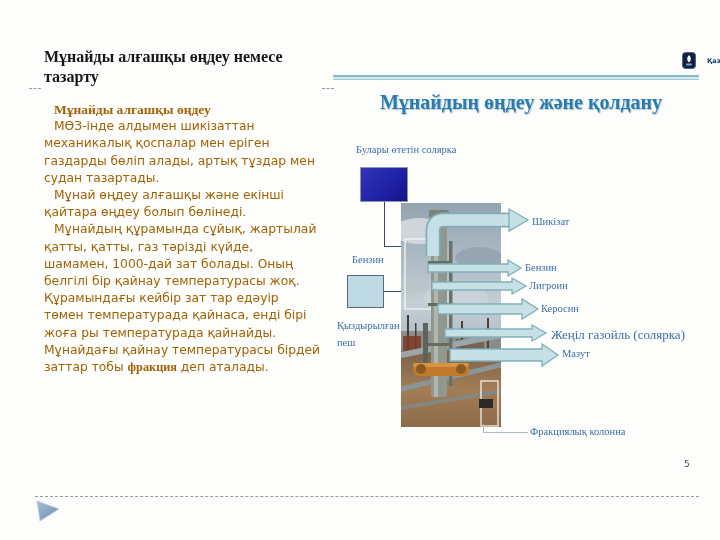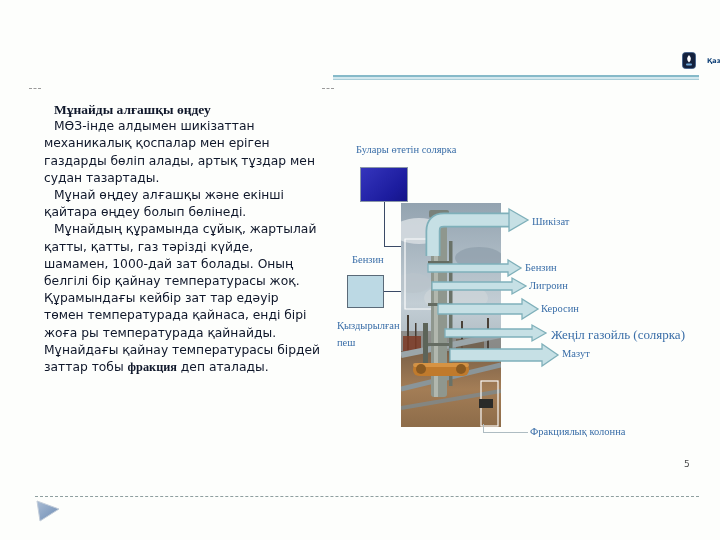--- a/index.html
+++ b/index.html
@@ -13,21 +13,21 @@
   .slide-title {
     position:absolute; left:44px; top:47px; width:274px;
     font-family:"Liberation Serif", serif; font-weight:bold;
     font-size:16px; line-height:19.5px; color:#161616;
   }
   .crop-mark { position:absolute; width:12px; border-top:1px dashed #9a9a9a; }
   .crop-mark.m1 { left:29px; top:88px; }
   .crop-mark.m2 { left:322px; top:88px; }
   .body-text {
     position:absolute; left:44px; top:101px; width:277px;
-    font-size:12.3px; line-height:17.2px; color:#0f172a;
+    font-size:12.3px; line-height:17.2px; color:#a16207;
   }
   .body-text p { text-indent:10px; }
   .body-heading {
     font-family:"Liberation Serif", serif; font-weight:bold;
     font-size:13.5px; text-indent:10px;
   }
   .frak { font-family:"Liberation Serif", serif; font-weight:bold; }
   
   .logo { position:absolute; left:682px; top:52px; display:flex; align-items:center; gap:11px; }
   .logo-text { font-size:6.5px; font-weight:bold; color:#15457a; letter-spacing:0.2px; }
@@ -78,39 +78,41 @@
     border-top:1px dashed #8f9f9f;
   }
   .footer-triangle { position:absolute; left:36px; top:500px; }
   .page-number { position:absolute; left:684px; top:459px; font-size:9px; color:#4a4a4a; }
 </style>
 </head>
 <body>
 
 <div class="slide">
 
+  <div class="slide-title">Мұнайды алғашқы өңдеу немесе тазарту</div>
   <div class="crop-mark m1"></div>
   <div class="crop-mark m2"></div>
 
   <div class="body-text">
     <div class="body-heading">Мұнайды алғашқы өңдеу</div>
     <p>МӨЗ-інде алдымен шикізаттан механикалық қоспалар мен еріген газдарды бөліп алады, артық тұздар мен судан тазартады.</p>
     <p>Мұнай өңдеу алғашқы және екінші қайтара өңдеу болып бөлінеді.</p>
     <p><span>Мұнайдың құрамында сұйық, жартылай қатты, қатты, газ тәрізді күйде, шамамен, 1000-дай зат болады. Оның белгілі бір қайнау температурасы жоқ. Құрамындағы кейбір зат тар едәуір төмен температурада қайнаса, енді бірі жоға ры температурада қайнайды. Мұнайдағы қайнау температурасы бірдей заттар тобы </span><span class="frak">фракция</span><span> деп аталады.</span></p>
   </div>
 
   <div class="logo">
     <svg width="14" height="17" viewBox="0 0 14 17">
       <rect x="0.5" y="0.5" width="13" height="16" rx="3" fill="#14213d" stroke="#3a5a88" stroke-width="0.8"></rect>
       <path d="M7 3 C9.5 5.5 9.5 8 7 10.5 C4.5 8 4.5 5.5 7 3 Z" fill="#ffffff"></path>
       <rect x="4" y="11.5" width="6" height="2" rx="1" fill="#6fa8d8"></rect>
     </svg>
     <span class="logo-text">ҚазМұнайГаз</span>
   </div>
   <div class="header-rule"></div>
+  <div class="diagram-title">Мұнайдың өңдеу және қолдану</div>
 
   <div class="dlabel lbl-vapor">Булары өтетін солярка</div>
   <div class="box-dark-blue"></div>
   <div class="conn conn-v1"></div>
   <div class="conn conn-h1"></div>
   <div class="dlabel lbl-oil">Бензин</div>
   <div class="box-oil"></div>
   <div class="conn conn-h2"></div>
   <div class="dlabel lbl-furnace">Қыздырылған пеш</div>
 

